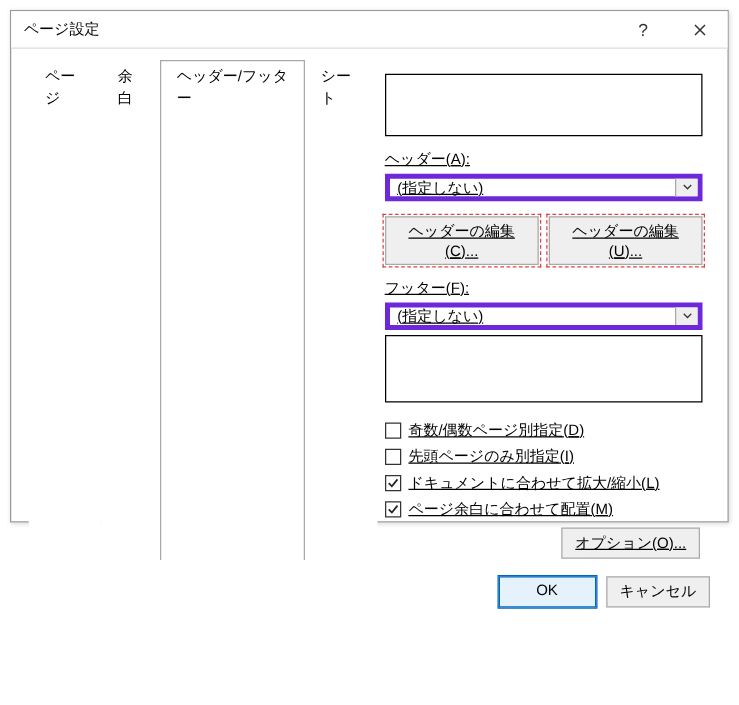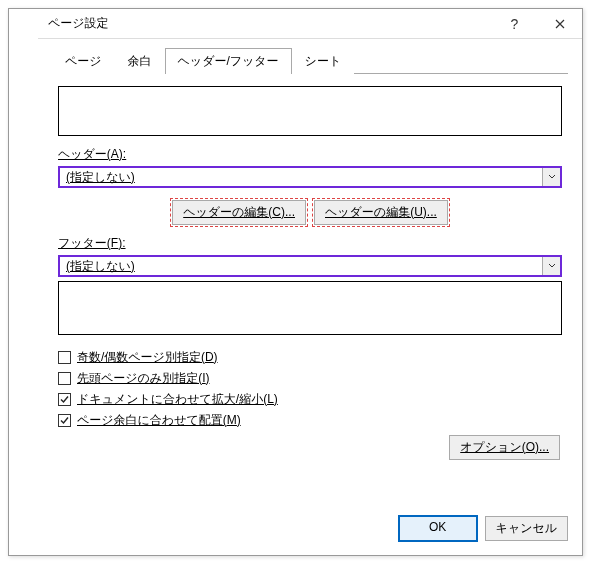--- a/index.html
+++ b/index.html
@@ -8,27 +8,26 @@
     padding: 8px;
     font-family: "Yu Gothic UI", "Meiryo UI", "MS UI Gothic", sans-serif;
     font-size: 12px;
     background: #fff;
     color: #000;
     width: 591px;
     height: 564px;
   }
   .dialog {
     width: 575px;
-    height: 548px;
+    height: 410px;
     border: 1px solid #999;
     background: #fff;
     box-shadow: 1px 1px 4px rgba(0,0,0,0.15);
     display: flex;
     flex-direction: column;
-    padding-left: 29px;
   }
   .titlebar {
     display: flex;
     align-items: center;
     height: 30px;
     border-bottom: 1px solid #ddd;
     padding-left: 10px;
     background: #fff;
   }
   .titlebar .title {
@@ -42,21 +41,21 @@
     align-items: center;
     justify-content: center;
     font-size: 14px;
     color: #333;
   }
   .titlebar .tbtn.close { font-size: 16px; }
   .body {
     padding: 8px 14px 0 14px;
     flex: 1;
     display: flex;
-    flex-direction: column;
+    flex-direction: row;
   }
   .tabs {
     display: flex;
     position: relative;
     top: 1px;
   }
   .tab {
     padding: 4px 12px;
     border: 1px solid transparent;
     border-bottom: none;
@@ -87,21 +86,21 @@
     height: 54px;
     margin-top: 4px;
     margin-bottom: 14px;
   }
   .field-label {
     margin: 4px 0 3px 0;
   }
   .dropdown {
     display: flex;
     align-items: center;
-    border: 2px solid #6d28d9;
+    border: 4px solid #6d28d9;
     height: 22px;
     background: #fff;
   }
   .dropdown .dd-text {
     flex: 1;
     padding: 0 6px;
   }
   .dropdown .dd-btn {
     width: 18px;
     height: 100%;

